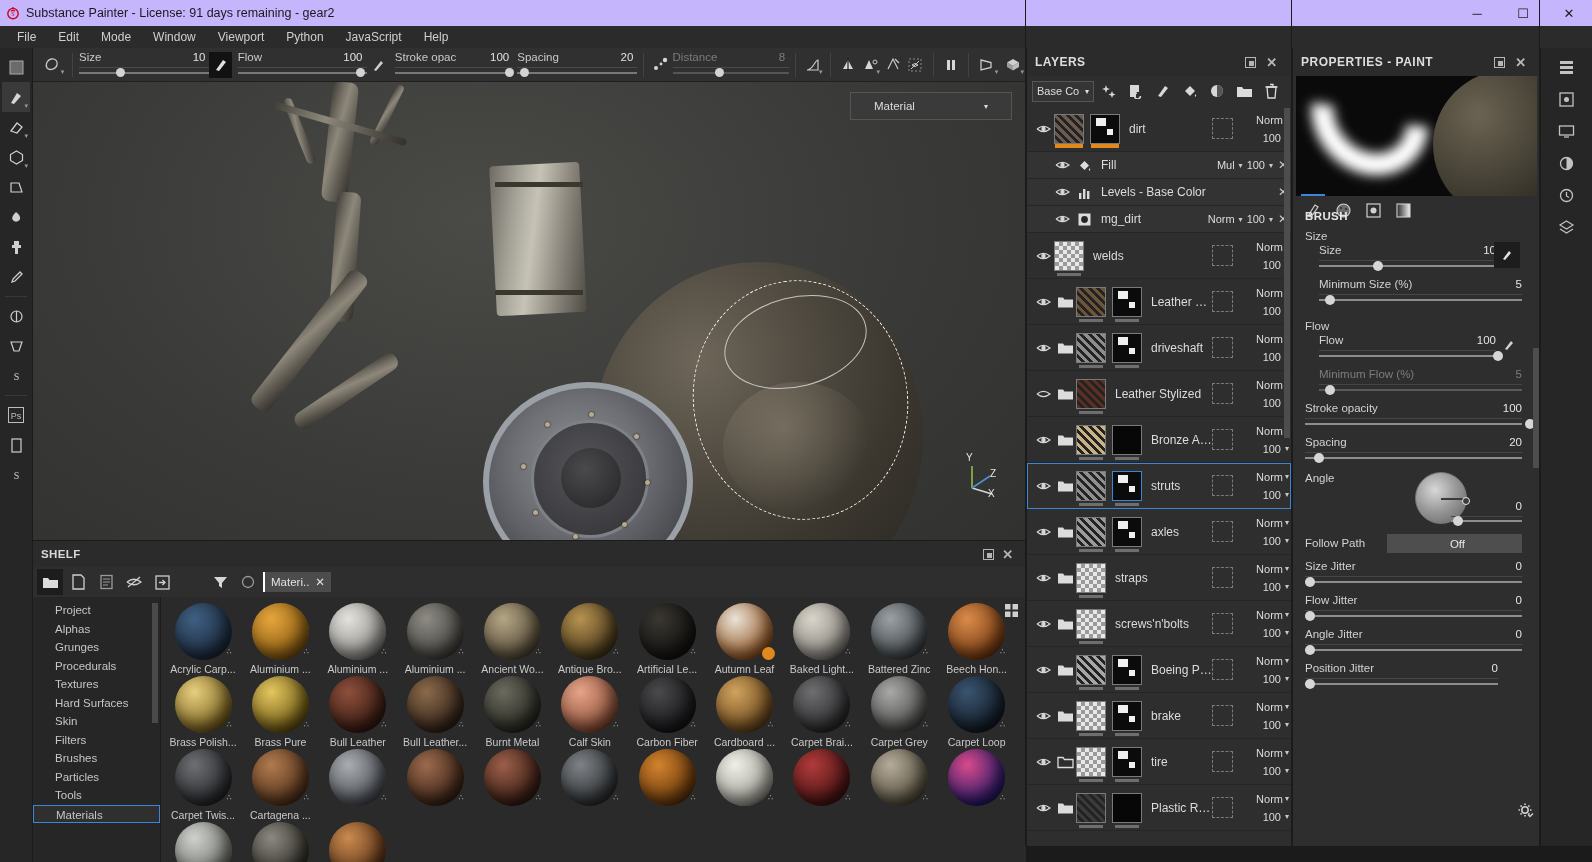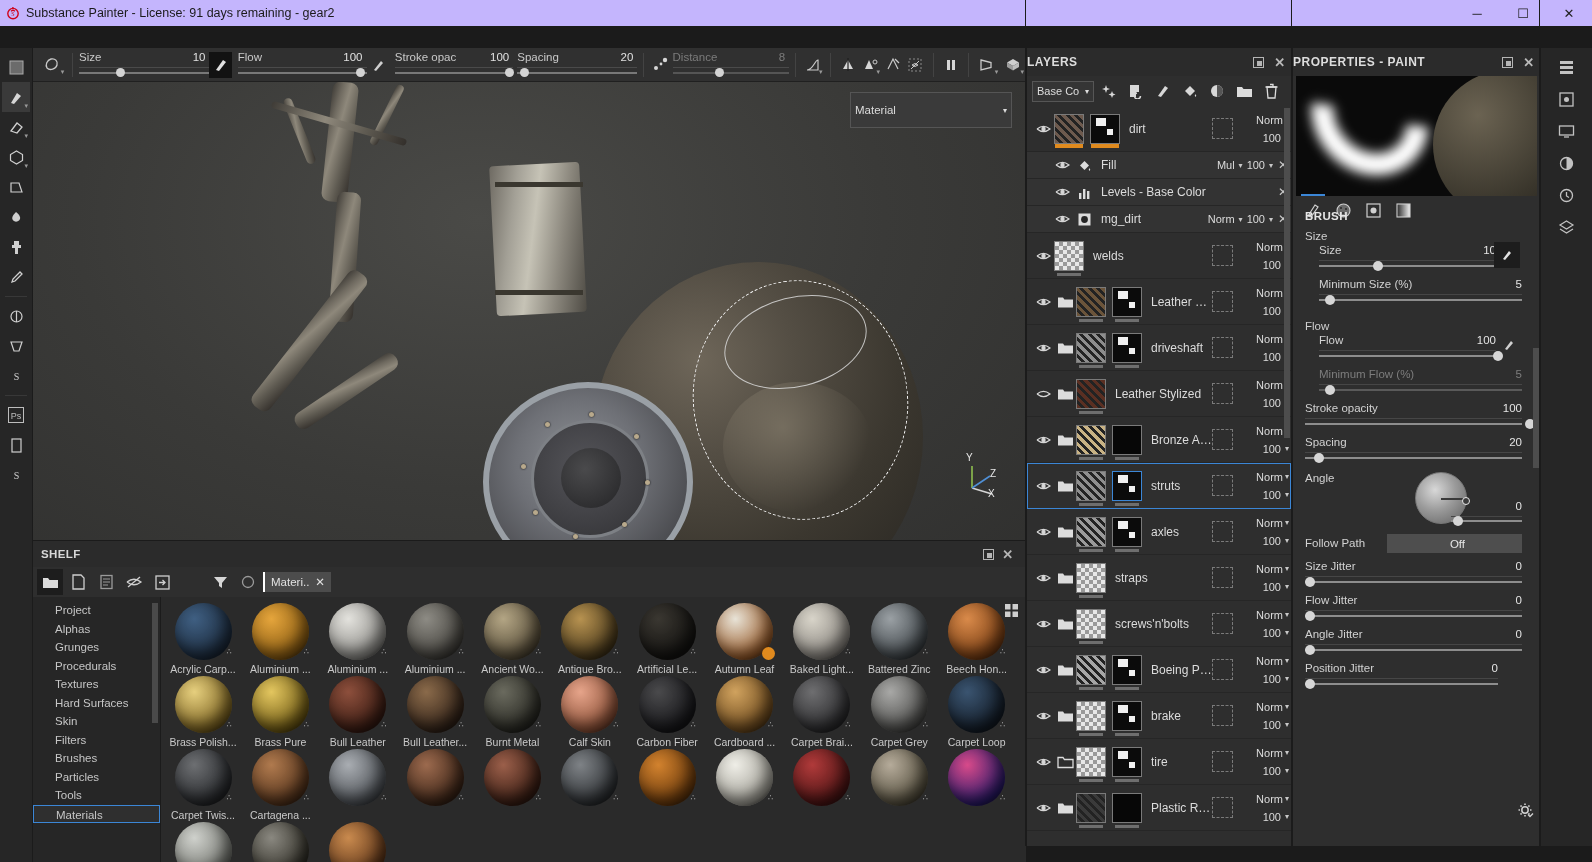--- a/index.html
+++ b/index.html
@@ -125,23 +125,23 @@
   }
   #lasso2 {
     position:absolute; left:690px; top:215px; width:145px; height:90px;
     border-radius:50%;
     border:1.2px solid #d8d8d8;
     transform: rotate(-14deg);
     opacity:.85;
   }
   
   #vp-combo {
-    position:absolute; right:14px; top:10px; width:162px; height:36px;
+    position:absolute; right:14px; top:10px; width:162px; height:28px;
     background:#3a3a3a; border:1px solid #555; color:#dcdcdc;
-    font-size:11.5px; display:flex; align-items:center; padding:0 4px;
+    font-size:11.5px; display:flex; align-items:center; padding:0 23px;
   }
   #vp-combo .cv { flex:1; }
   
   #gizmo { position:absolute; right:22px; bottom:42px; width:44px; height:44px; }
   #gizmo .ax { position:absolute; font-size:10px; color:#e8e8e8; }
   
   #maskbar {
     position:absolute; left:33px; top:505px; width:993px; height:22px;
     background:#1f1f1f; display:flex; align-items:center; padding-left:7px; gap:7px;
   }
@@ -200,21 +200,21 @@
     white-space:nowrap; overflow:hidden; text-overflow:ellipsis;
   }
   #grid-view-btn { position:absolute; right:6px; top:6px; width:16px; height:16px; color:#ccc; }
 
   
   #layers {
     position:absolute; left:1026px; top:48px; width:265px; bottom:16px;
     background:#2e2e2e; border-left:1px solid #1b1b1b;
   }
   .pnl-head {
-    height:28px; display:flex; align-items:center; padding:0 0;
+    height:28px; display:flex; align-items:center; padding:0 8px;
     background:#2b2b2b; font-size:12px; font-weight:bold; letter-spacing:.5px; color:#ddd;
   }
   .pnl-head .sp { flex:1; }
   .pnl-head .hb { width:22px; display:flex; align-items:center; justify-content:center; color:#b9b9b9; }
   #layer-tools {
     height:30px; display:flex; align-items:center; gap:3px; padding:0 5px; background:#2e2e2e;
   }
   #chan-combo {
     width:62px; height:21px; background:#353535; border:1px solid #565656; color:#dedede;
     font-size:11px; display:flex; align-items:center; padding:0 4px; gap:3px;
@@ -339,20 +339,30 @@
       </svg>
     </span>
     <span class="tb-title">Substance Painter - License: 91 days remaining - gear2</span>
     <div id="win-btns">
       <div>─</div>
       <div>☐</div>
       <div>✕</div>
     </div>
   </div>
 
+  <div id="menubar">
+      <div class="mi">File</div>
+      <div class="mi">Edit</div>
+      <div class="mi">Mode</div>
+      <div class="mi">Window</div>
+      <div class="mi">Viewport</div>
+      <div class="mi">Python</div>
+      <div class="mi">JavaScript</div>
+      <div class="mi">Help</div>
+    </div>
 
   <div id="leftrail">
     <div class="tool">
       <svg width="17" height="17" viewBox="0 0 17 17">
           <rect x="2" y="2" width="13" height="13" fill="#6b6b6b" stroke="#aaa"></rect>
         </svg>
     </div>
     <div class="tool sel">
       <svg width="17" height="17" viewBox="0 0 17 17">
           <path d="M3 14 L9 4 L13 7 L6 15 Z" fill="#d6d6d6"></path>

